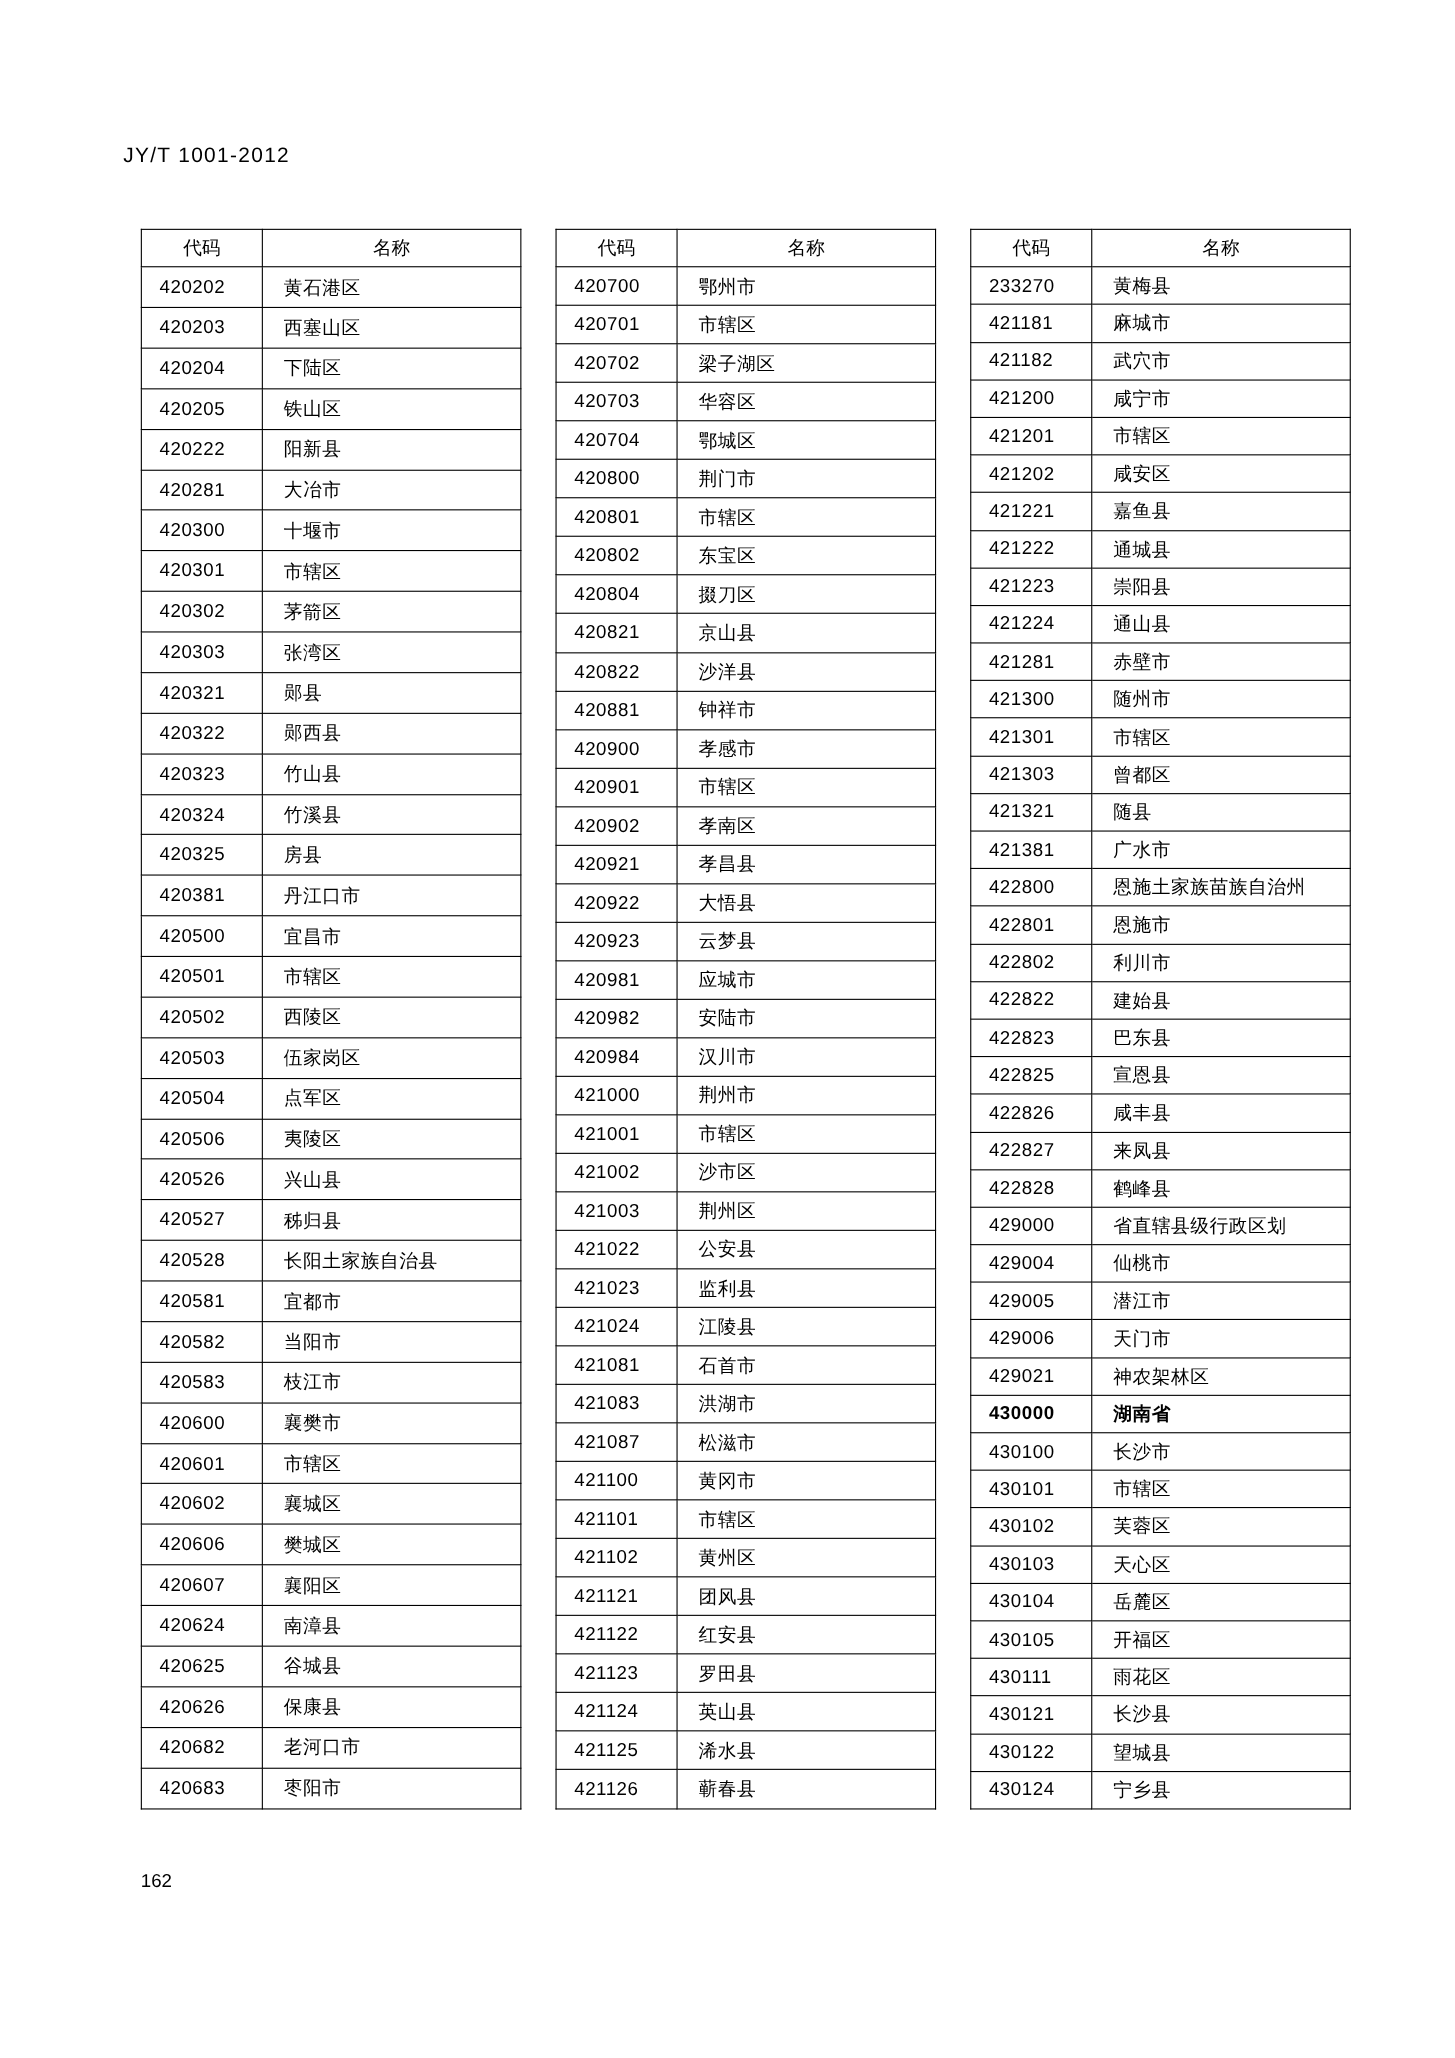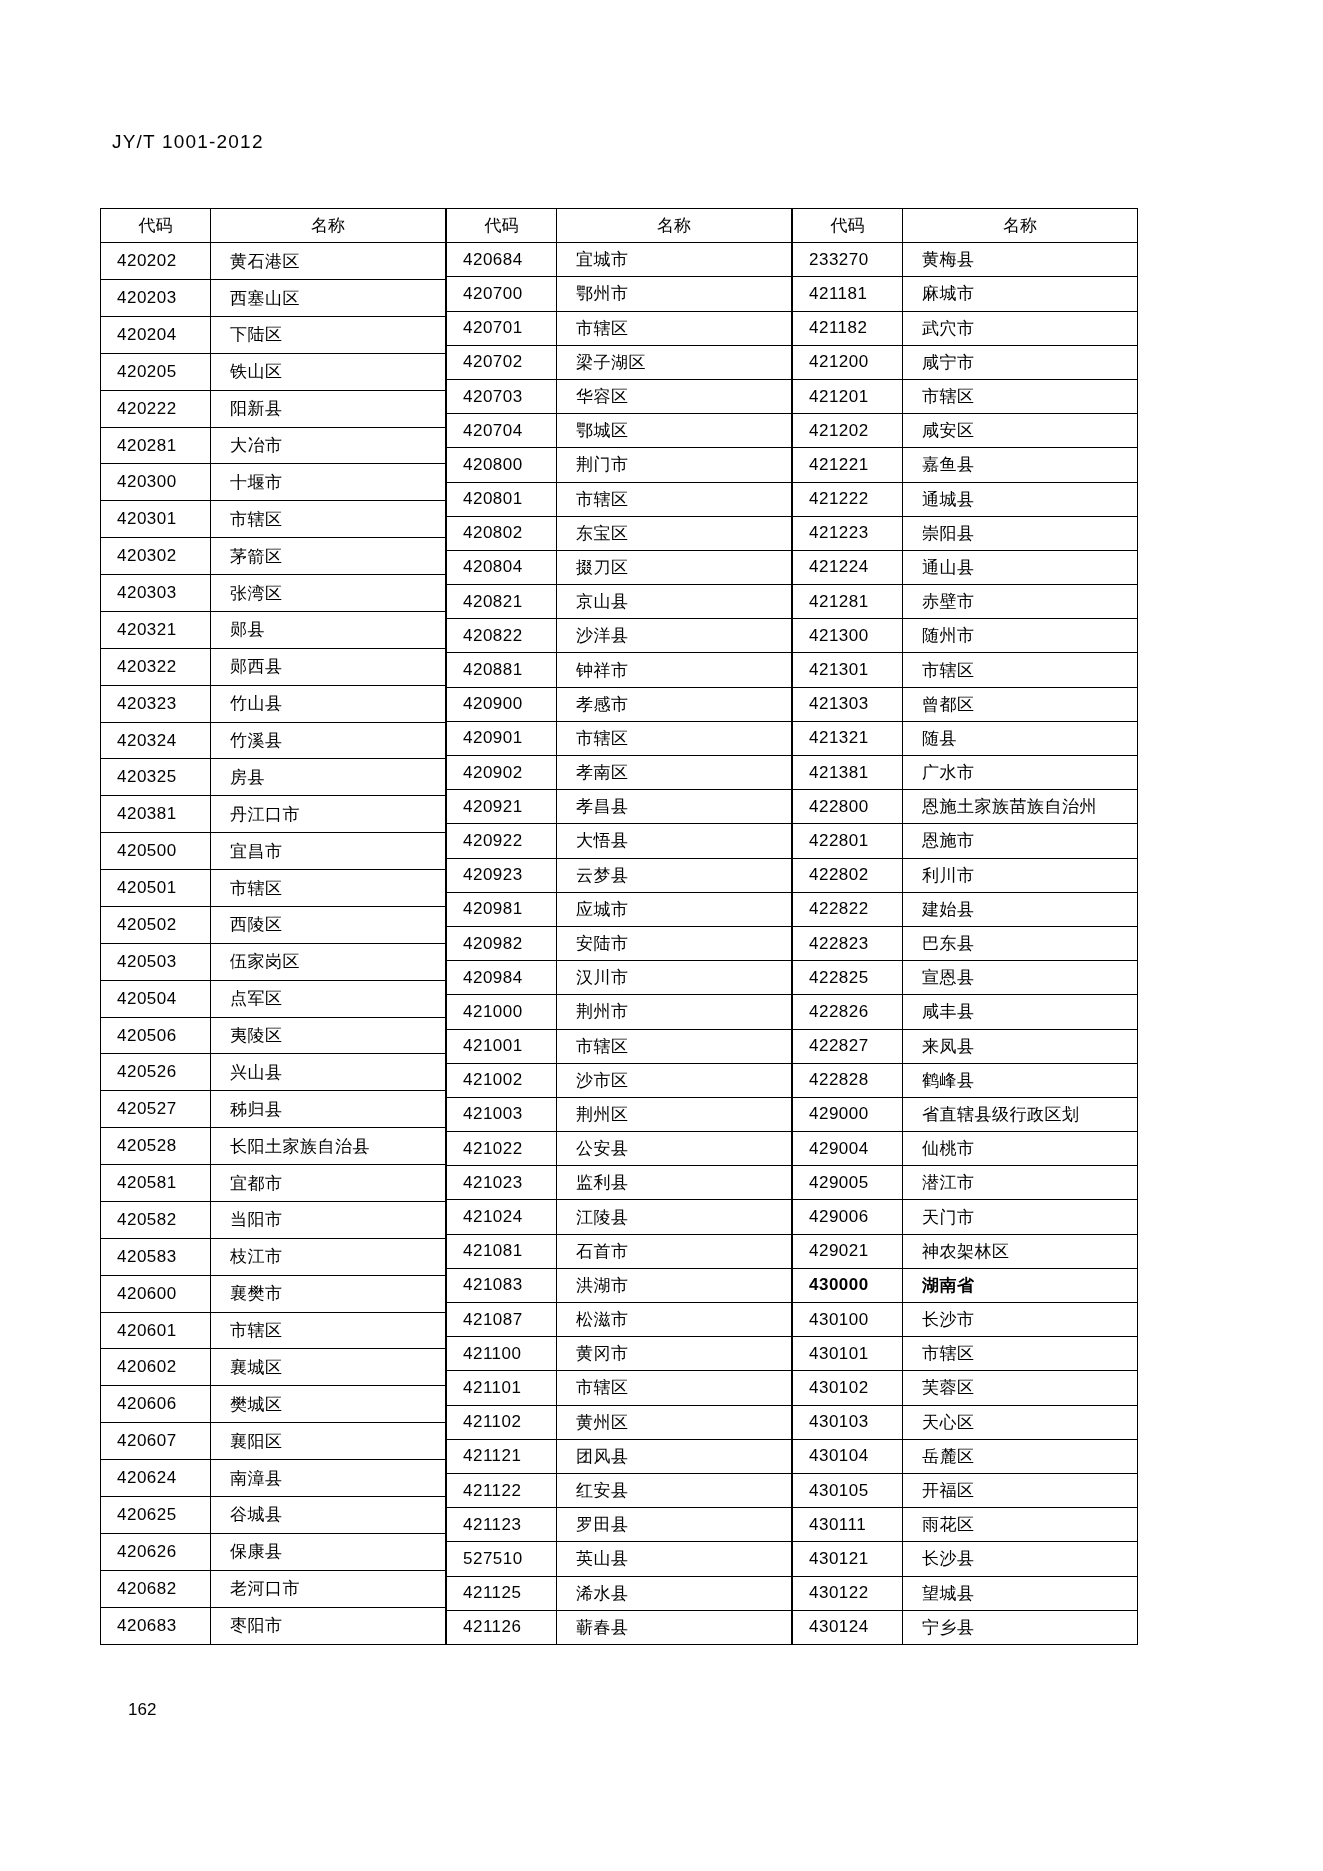--- a/index.html
+++ b/index.html
@@ -24,24 +24,25 @@
   .doc-header {
     position: absolute;
     left: 112px;
     top: 131px;
     font-size: 19px;
     letter-spacing: 1.2px;
     white-space: nowrap;
   }
   .tables {
     position: absolute;
-    left: 100px;
+    left: 128px;
     top: 208px;
     width: 1100px;
     display: flex;
+    justify-content: space-between;
   }
   table.code-table {
     border-collapse: collapse;
     table-layout: fixed;
     width: 345px;
     border: 1.5px solid #000;
   }
   table.code-table th,
   table.code-table td {
     border: 1px solid #000;
@@ -257,24 +258,20 @@
           <col class="c-name">
         </colgroup>
       <thead>
         <tr>
           <th>代码</th>
           <th>名称</th>
         </tr>
       </thead>
       <tbody>
           <tr>
-            <td class="code">420684</td>
-            <td class="name">宜城市</td>
-          </tr>
-          <tr>
             <td class="code">420700</td>
             <td class="name">鄂州市</td>
           </tr>
           <tr>
             <td class="code">420701</td>
             <td class="name">市辖区</td>
           </tr>
           <tr>
             <td class="code">420702</td>
             <td class="name">梁子湖区</td>
@@ -409,21 +406,21 @@
           </tr>
           <tr>
             <td class="code">421122</td>
             <td class="name">红安县</td>
           </tr>
           <tr>
             <td class="code">421123</td>
             <td class="name">罗田县</td>
           </tr>
           <tr>
-            <td class="code">527510</td>
+            <td class="code">421124</td>
             <td class="name">英山县</td>
           </tr>
           <tr>
             <td class="code">421125</td>
             <td class="name">浠水县</td>
           </tr>
           <tr>
             <td class="code">421126</td>
             <td class="name">蕲春县</td>
           </tr>

